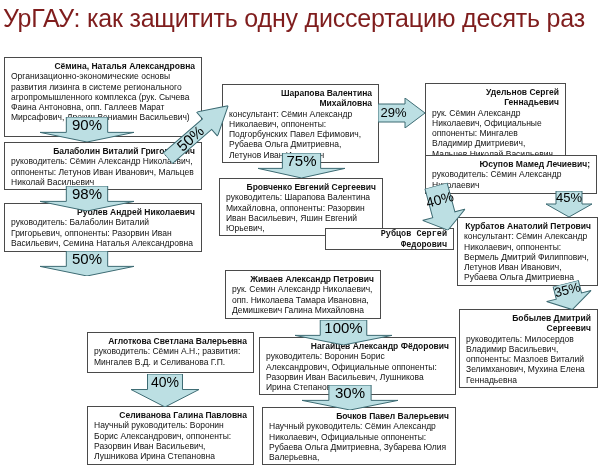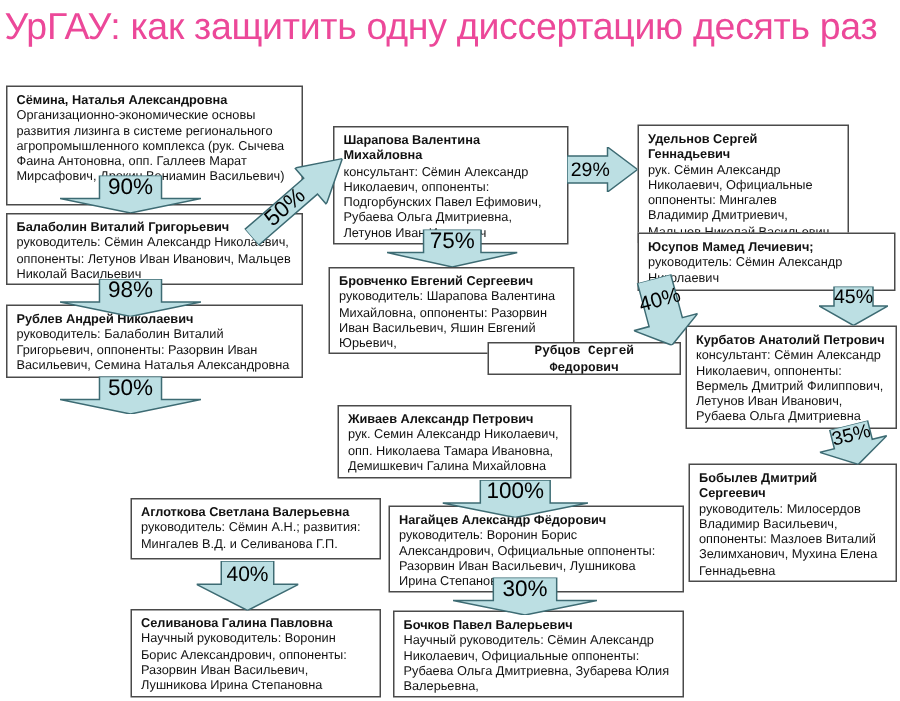--- a/index.html
+++ b/index.html
@@ -1,22 +1,22 @@
 <!DOCTYPE html>
 <html><head>
 <meta charset="utf-8">
 <style>
   html,body{margin:0;padding:0;background:#fff;}
   #stage{position:relative;width:600px;height:467px;background:#fff;overflow:hidden;
          font-family:"Liberation Sans",sans-serif;}
-  #title{position:absolute;left:3px;top:4px;width:596px;font-size:25px;color:#ec4899;
+  #title{position:absolute;left:3px;top:4px;width:596px;font-size:25px;color:#7f1d1d;
          white-space:nowrap;letter-spacing:-0.2px;}
   .box{position:absolute;box-sizing:border-box;background:#fff;border:1.5px solid #4a4a4a;
        padding:3px 6px 2px 6px;font-size:8.5px;line-height:10.3px;color:#111;z-index:2;}
-  .bname{font-weight:bold;}
+  .bname{font-weight:bold;text-align:right;}
   .name-only{display:flex;align-items:center;justify-content:center;text-align:center;font-family:Liberation Mono, monospace;}
   .name-only .bname{font-weight:bold;}
   .arrow{position:absolute;z-index:3;}
   .arrow svg{position:absolute;left:0;top:0;width:100%;height:100%;display:block;}
   .arrow polygon{fill:#bcdfe3;stroke:#3d6b73;stroke-width:1;vector-effect:non-scaling-stroke;}
   .alabel{position:absolute;left:0;right:0;top:0;height:16px;text-align:center;
           font-size:14px;line-height:16px;color:#000;}
   .alabel.big{font-size:15px;}
   .alabel.small{font-size:13px;line-height:14px;}
 </style>

